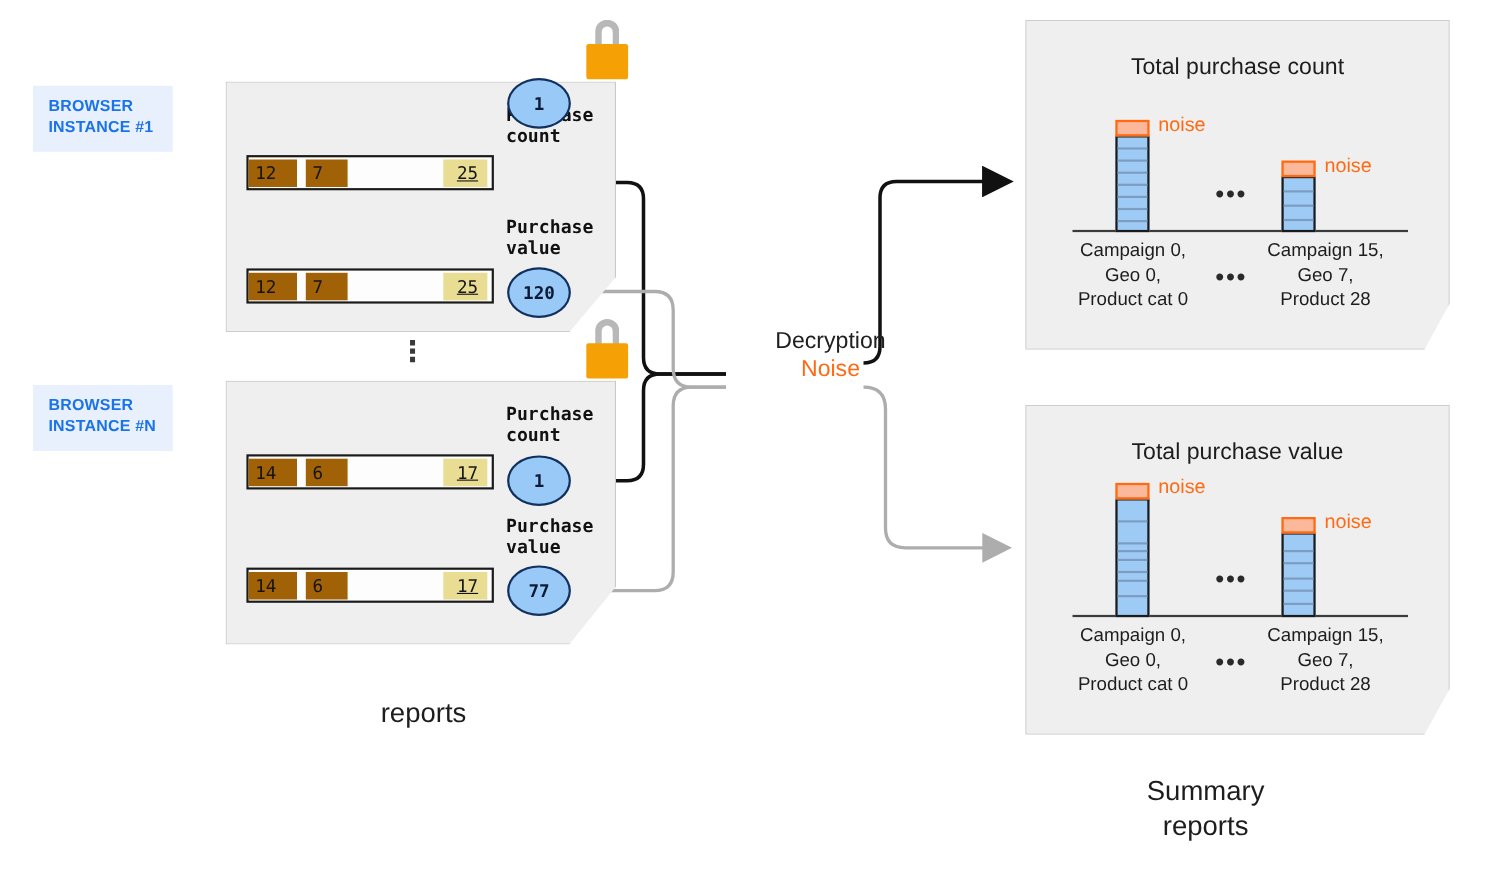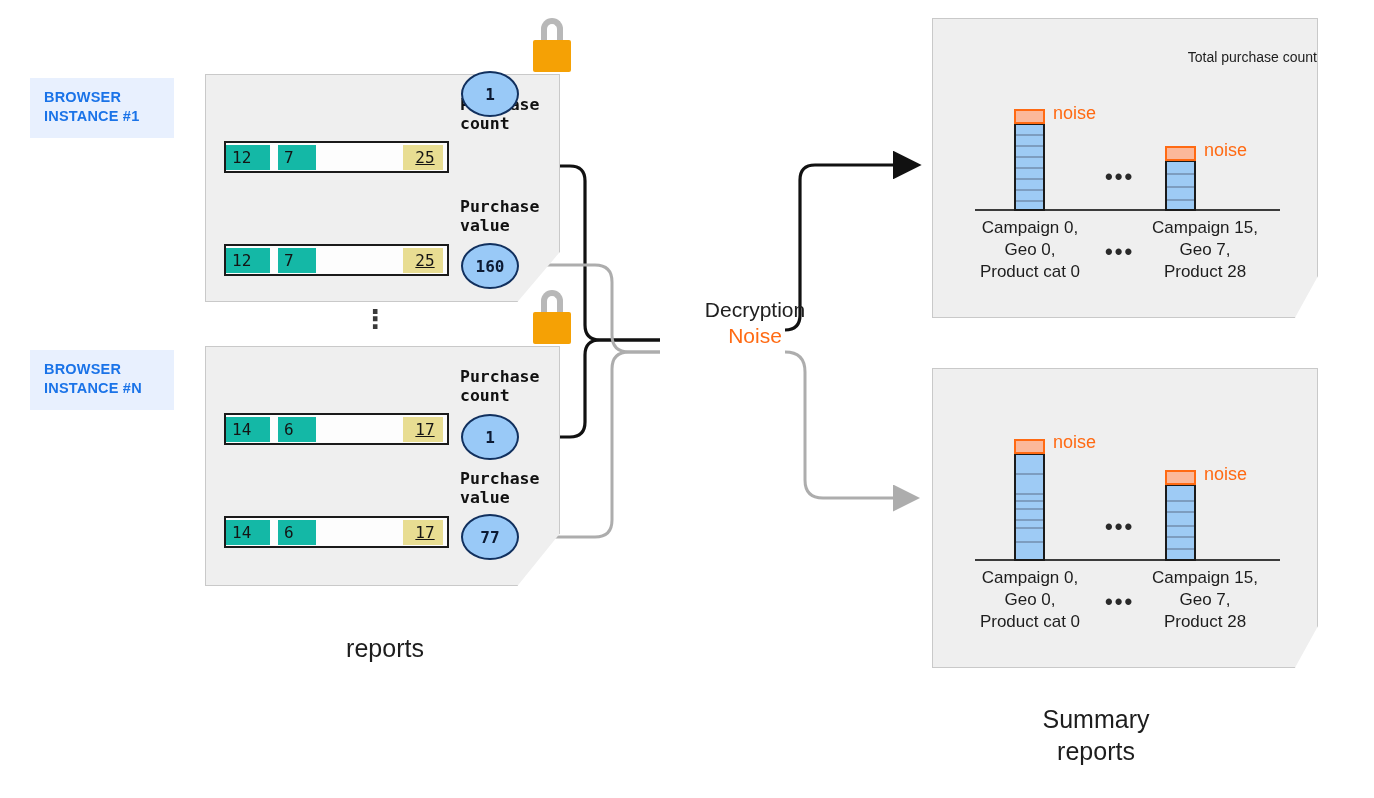--- a/index.html
+++ b/index.html
@@ -3,33 +3,33 @@
 <meta charset="utf-8">
 <style>
   html,body{margin:0;padding:0;background:#ffffff;}
   body{width:1374px;height:798px;position:relative;overflow:hidden;
        font-family:"Liberation Sans","DejaVu Sans",sans-serif;color:#202020;}
   .abs{position:absolute;}
 
   
   .badge{background:#e8f0fe;color:#1a73e8;font-weight:bold;font-size:14.5px;
          line-height:19px;letter-spacing:.2px;padding:10px 12px 12px 14px;
-         width:144px;box-sizing:border-box;}
+         width:127px;box-sizing:border-box;}
 
   
   .panel{background:#efefef;border:1px solid #c9c9c9;box-sizing:border-box;
          clip-path:polygon(0 0,100% 0,100% 78%,88% 100%,0 100%);}
   .panel-inner{position:relative;width:100%;height:100%;}
 
   .rowbox{position:absolute;border:2.5px solid #1a1a1a;background:#fdfdfd;
           box-sizing:border-box;display:flex;align-items:center;}
   .cell{height:25px;display:flex;align-items:center;font-size:16px;
         font-family:"DejaVu Sans Mono","Liberation Mono",monospace;
         padding-left:6px;box-sizing:border-box;color:#141414;}
-  .cell.green{background:#14b8a6;}
+  .cell.green{background:#a16207;}
   .cell.yellow{background:#e8dd92;text-decoration:underline;
                justify-content:center;padding-left:4px;}
   .spacer{flex:1 1 auto;}
 
   .mlabel{position:absolute;font-family:"DejaVu Sans Mono","Liberation Mono",monospace;
           font-weight:bold;font-size:16.5px;line-height:19px;color:#111;}
 
   .bubble{position:absolute;background:#99c9f7;border:2.5px solid #11305e;
           border-radius:50%;display:flex;align-items:center;justify-content:center;
           font-family:"DejaVu Sans Mono","Liberation Mono",monospace;
@@ -47,21 +47,21 @@
   .vdots{position:absolute;font-size:26px;line-height:9px;color:#3a3a3a;
          font-weight:bold;text-align:center;}
 
   
   .center-text{position:absolute;text-align:center;font-size:21px;line-height:26px;color:#202020;}
   .noise-word{color:#ff6a13;}
 
   
   .card{background:#efefef;border:1px solid #c9c9c9;box-sizing:border-box;
         clip-path:polygon(0 0,100% 0,100% 86%,94% 100%,0 100%);}
-  .card-title{position:absolute;width:100%;text-align:right;font-size:14px;color:#1d1d1d;}
+  .card-title{position:absolute;width:100%;text-align:center;font-size:21px;color:#1d1d1d;}
   .axis{position:absolute;height:2px;background:#3b3b3b;}
   .bar{position:absolute;background:#9ecbf5;border:2.5px solid #1b1b1b;box-sizing:border-box;}
   .seg{position:absolute;left:0;right:0;height:1.5px;background:#7d9dc0;}
   .noisecap{position:absolute;background:#fbb89a;border:2.5px solid #ff6a13;box-sizing:border-box;}
   .noiselabel{position:absolute;color:#ff6a13;font-size:18px;}
   .catlabel{position:absolute;text-align:center;font-size:17px;line-height:22px;color:#1d1d1d;}
   .hdots{position:absolute;color:#2a2a2a;font-size:22px;font-weight:bold;letter-spacing:2px;}
 
   
   .caption{position:absolute;text-align:center;font-size:25px;line-height:32px;color:#1d1d1d;}
@@ -121,21 +121,21 @@
       <div>count</div>
     </div>
     <div class="mlabel" style="left:254px;top:122px;">
       <div>Purchase</div>
       <div>value</div>
     </div>
   </div>
 </div>
 
 <div class="abs bubble" style="left:461px;top:71px;width:58px;height:46px;">1</div>
-<div class="abs bubble" style="left:461px;top:243px;width:58px;height:46px;">160</div>
+<div class="abs bubble" style="left:461px;top:243px;width:58px;height:46px;">120</div>
 
 <div class="lock abs" style="left:530px;top:18px;">
   <div class="shackle"></div>
   <div class="body"></div>
 </div>
 
 <div class="vdots abs" style="left:355px;top:315px;width:40px;">⋮</div>
 
 <div class="abs badge" style="left:30px;top:350px;">
   <div>BROWSER</div>
@@ -217,20 +217,21 @@
   </div>
   <div class="hdots" style="left:172px;top:220px;">•••</div>
   <div class="catlabel" style="left:192px;top:198px;width:160px;">
     <div>Campaign 15,</div>
     <div>Geo 7,</div>
     <div>Product 28</div>
   </div>
 </div>
 
 <div class="abs card" style="left:932px;top:368px;width:386px;height:300px;">
+  <div class="card-title" style="top:30px;">Total purchase value</div>
 
   <div class="axis" style="left:42px;top:190px;width:305px;"></div>
 
   <div class="bar" style="left:81px;top:84px;width:31px;height:108px;">
     <div class="seg" style="top:18px;"></div>
       <div class="seg" style="top:38px;"></div>
     <div class="seg" style="top:45px;"></div>
       <div class="seg" style="top:53px;"></div>
     <div class="seg" style="top:64px;"></div>
       <div class="seg" style="top:72px;"></div>

